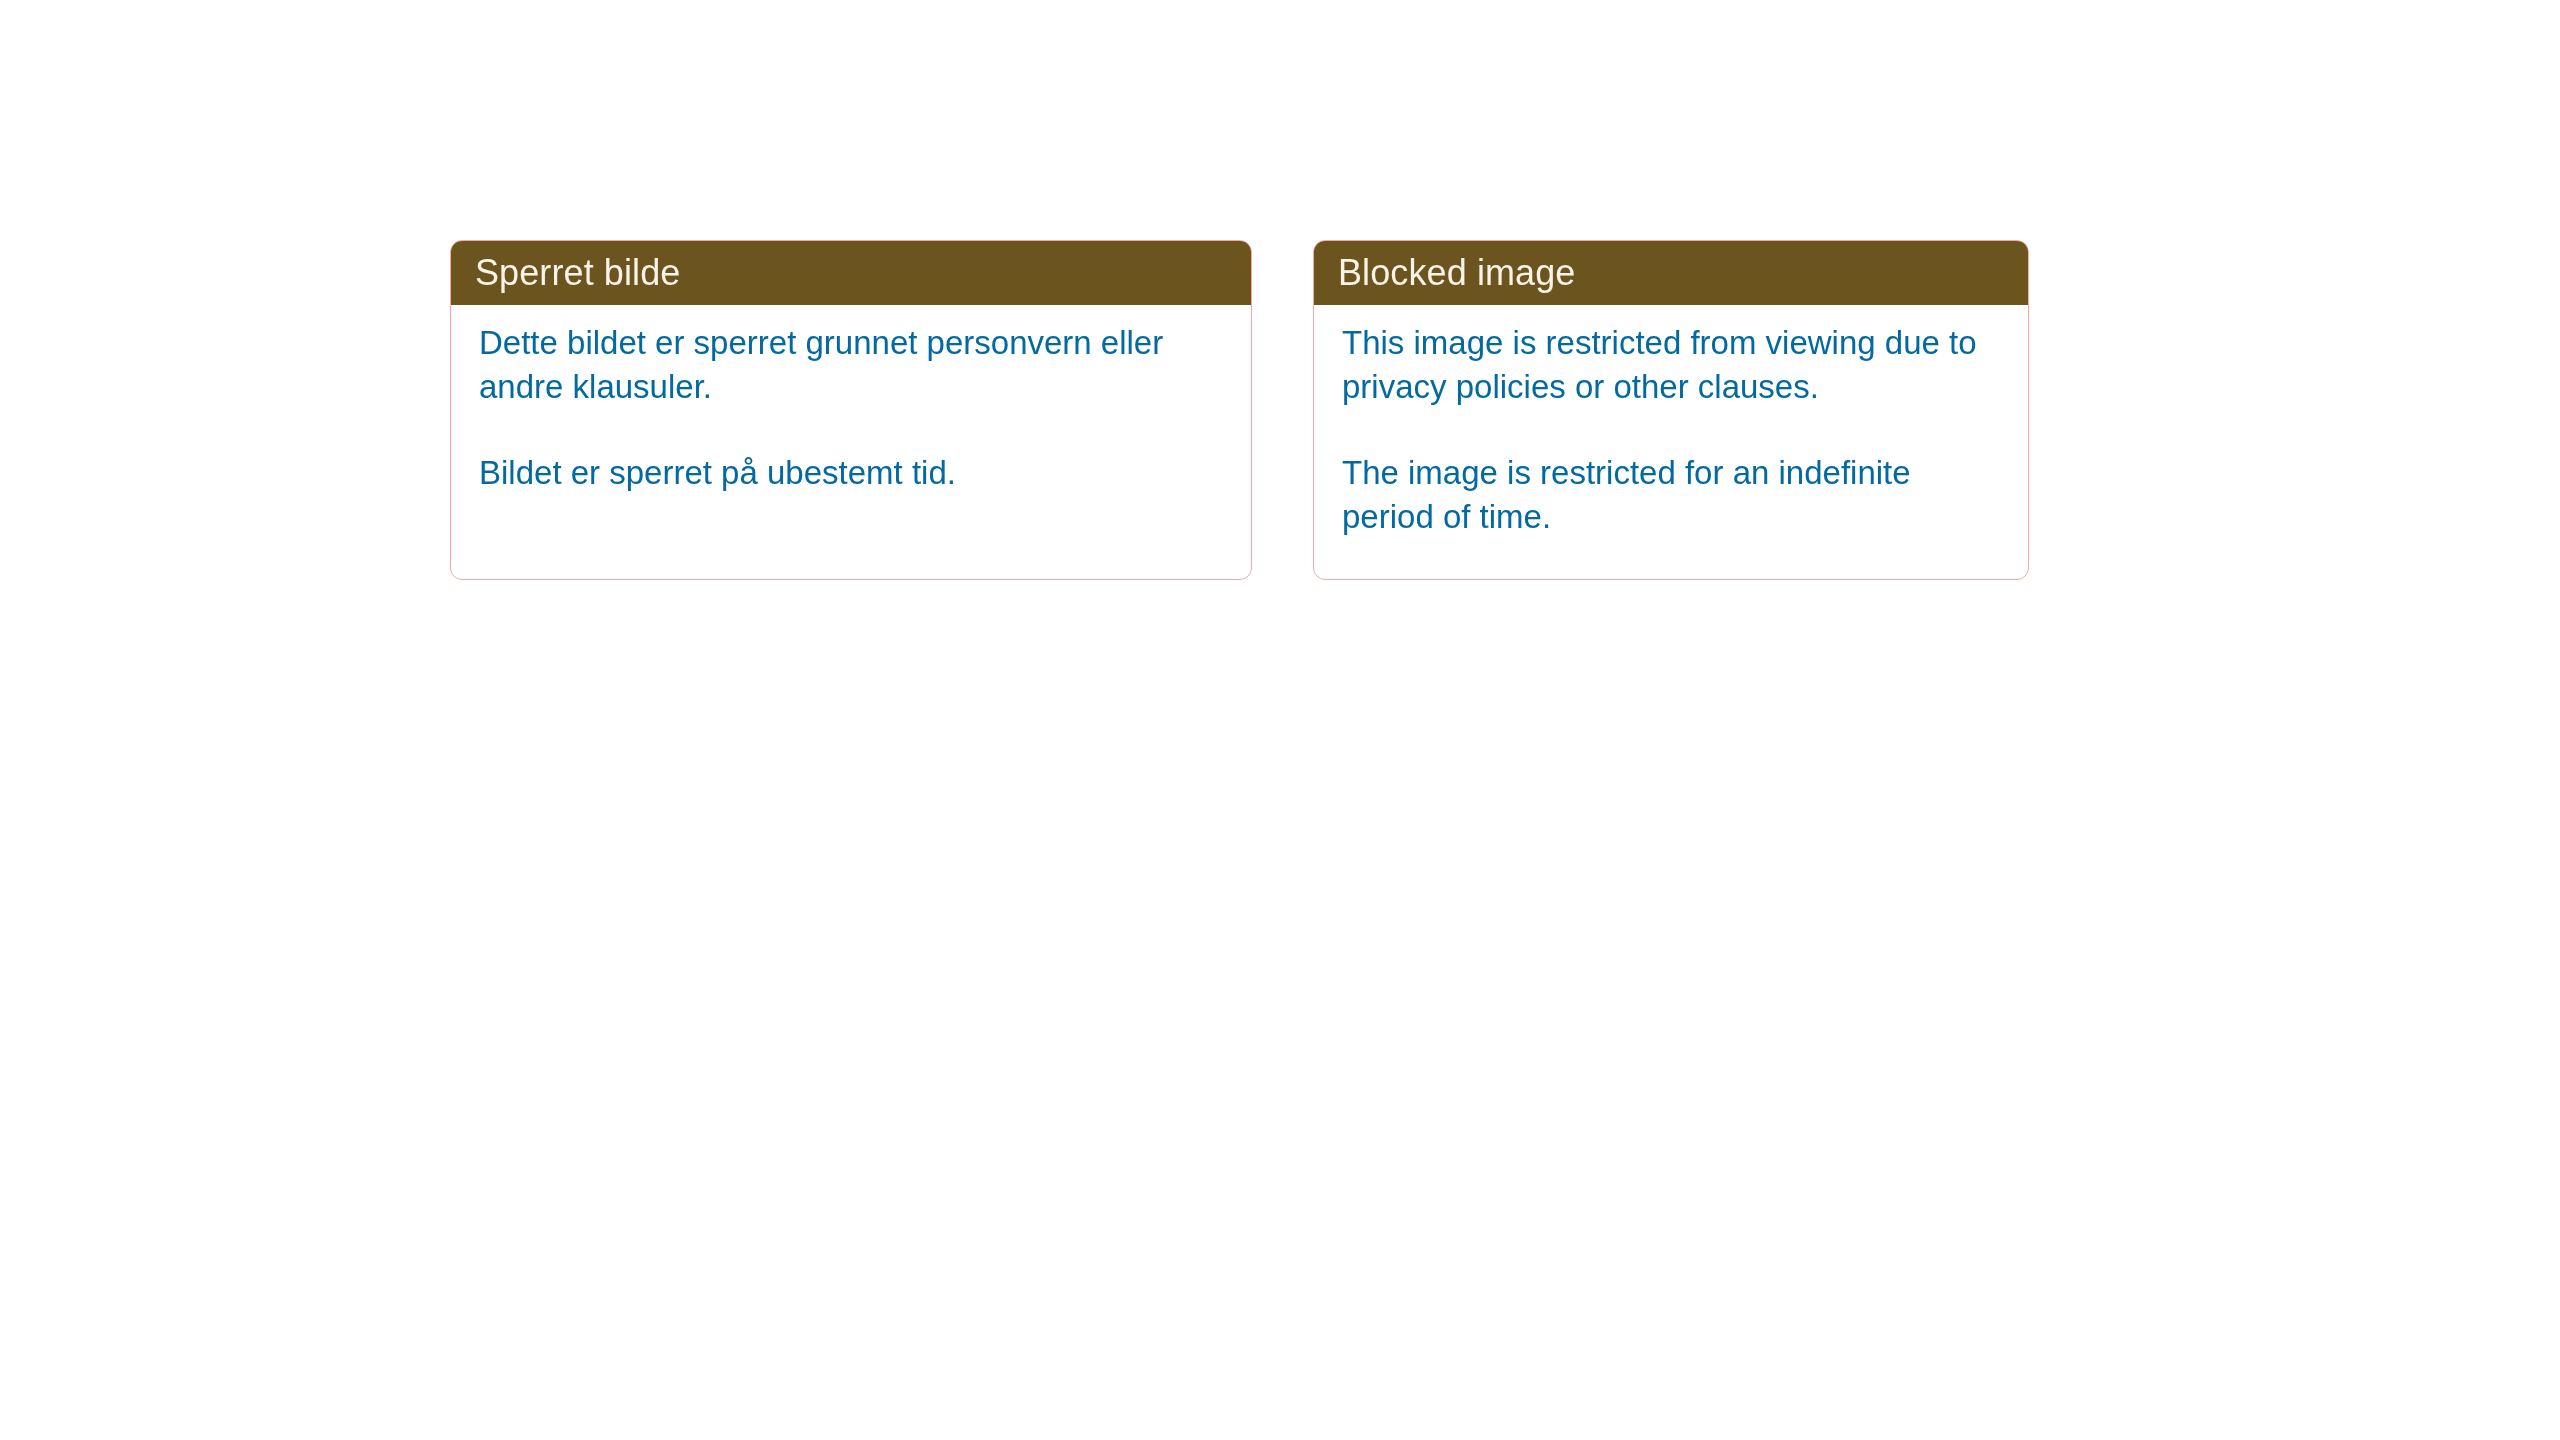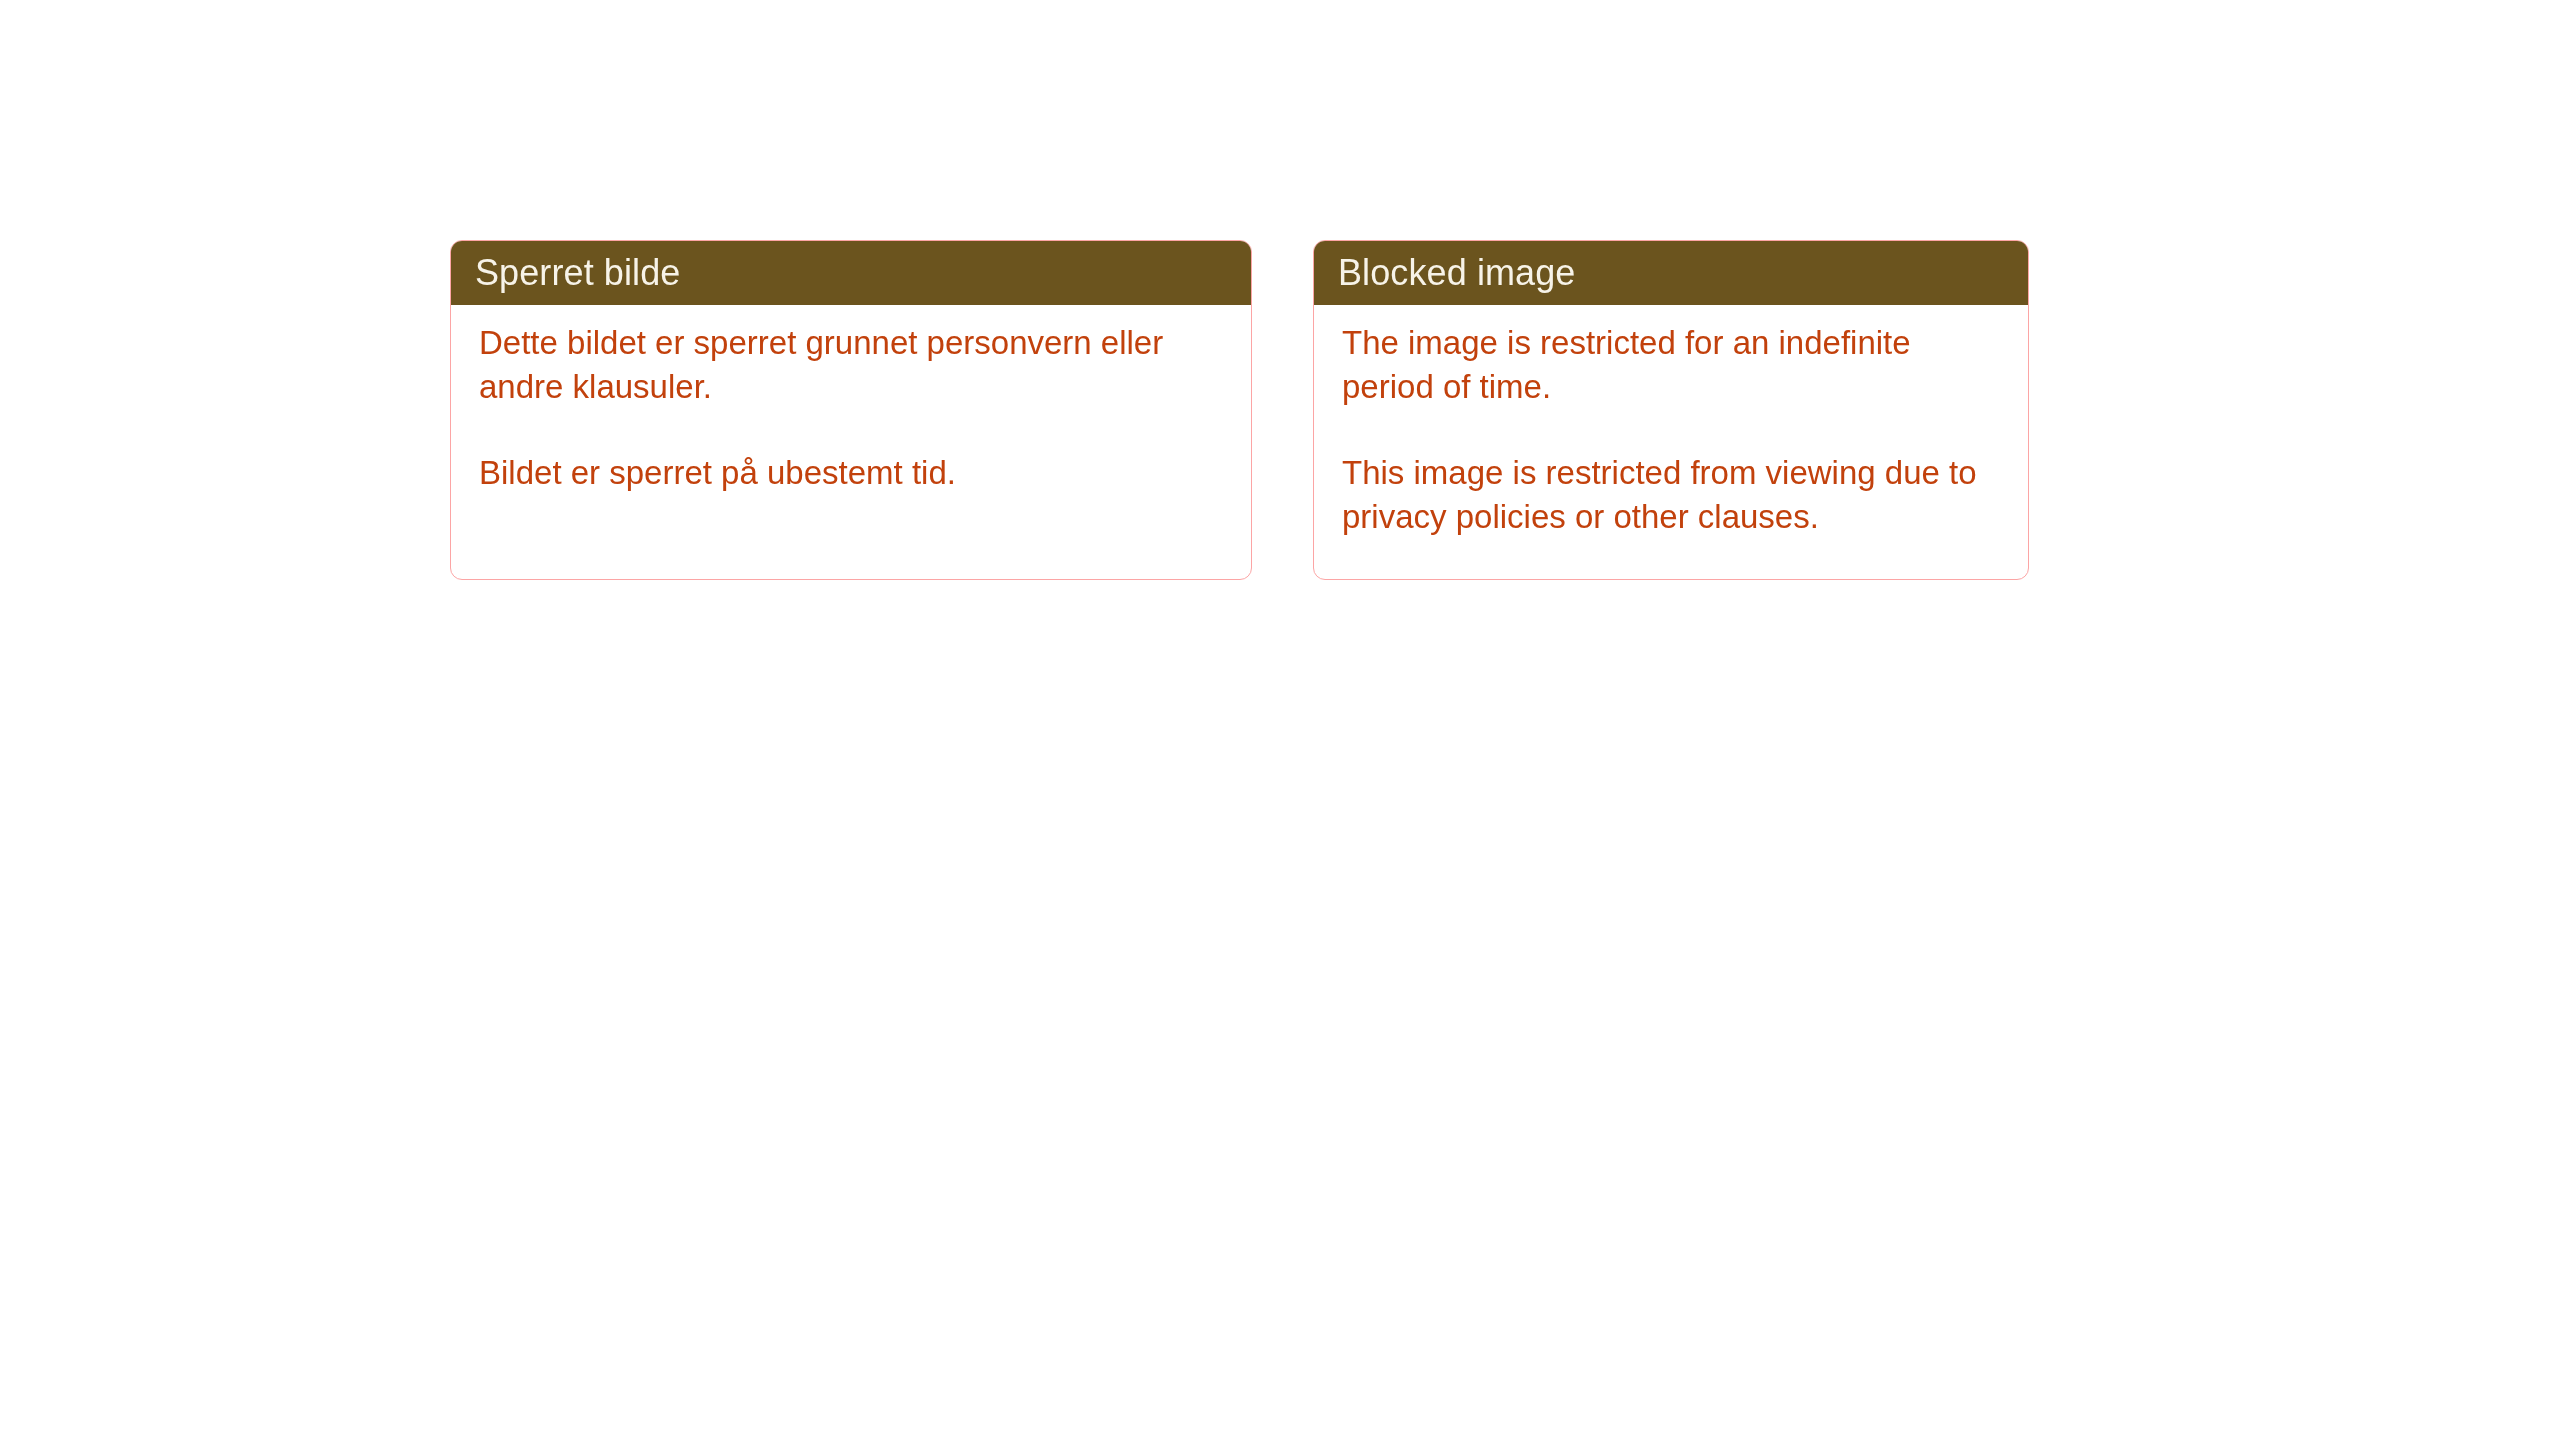--- a/index.html
+++ b/index.html
@@ -57,21 +57,21 @@
     letter-spacing: 0.1px;
     white-space: nowrap;
   }
 
   .card-body {
     padding: 16px 26px 0 28px;
     box-sizing: border-box;
   }
 
   .card-paragraph {
-    color: #c2410c;
+    color: #0369a1;
     font-size: 33px;
     line-height: 44px;
     font-weight: 400;
     margin: 0;
     max-width: 740px;
   }
 
   .card-paragraph + .card-paragraph {
     margin-top: 42px;
   }
@@ -87,16 +87,16 @@
     <p class="card-paragraph">Dette bildet er sperret grunnet personvern eller andre klausuler.</p>
     <p class="card-paragraph">Bildet er sperret på ubestemt tid.</p>
   </div>
 </div>
 
 <div class="notice-card" id="card-en">
   <div class="card-header">
     <span class="card-title">Blocked image</span>
   </div>
   <div class="card-body">
+    <p class="card-paragraph">This image is restricted from viewing due to privacy policies or other clauses.</p>
     <p class="card-paragraph">The image is restricted for an indefinite period of time.</p>
-    <p class="card-paragraph">This image is restricted from viewing due to privacy policies or other clauses.</p>
   </div>
 </div>
 
 </body></html>

